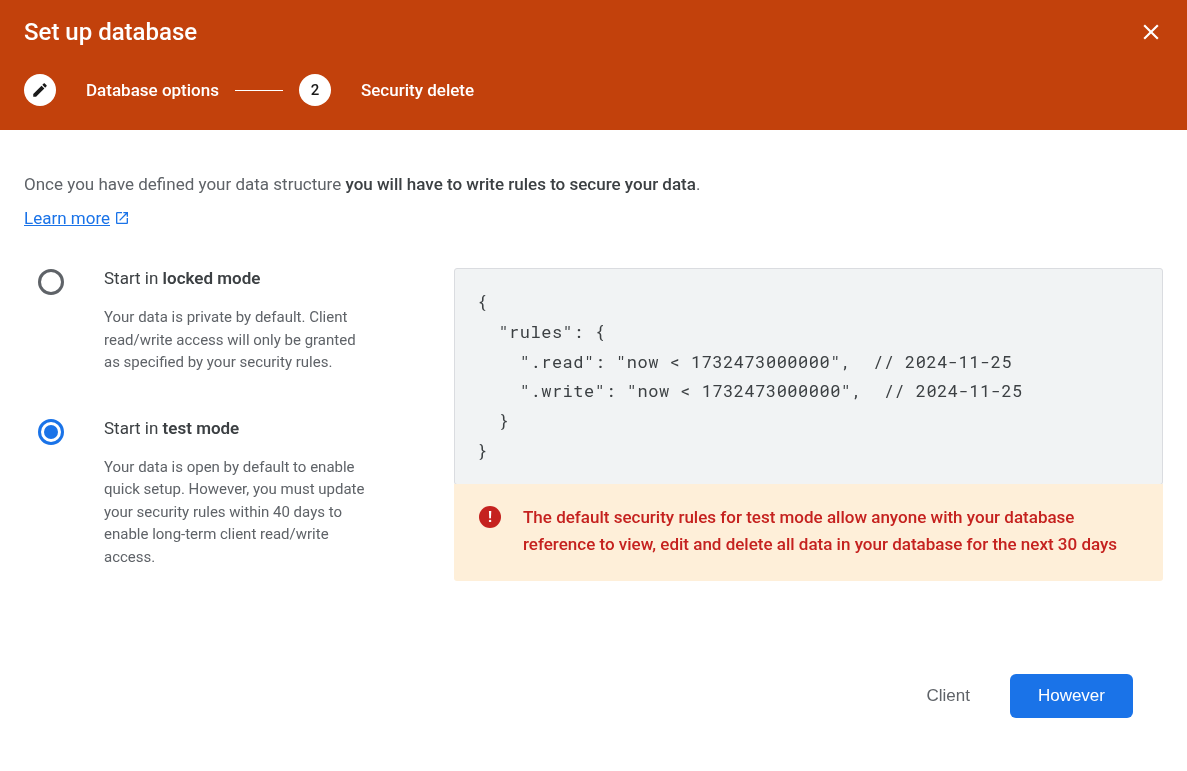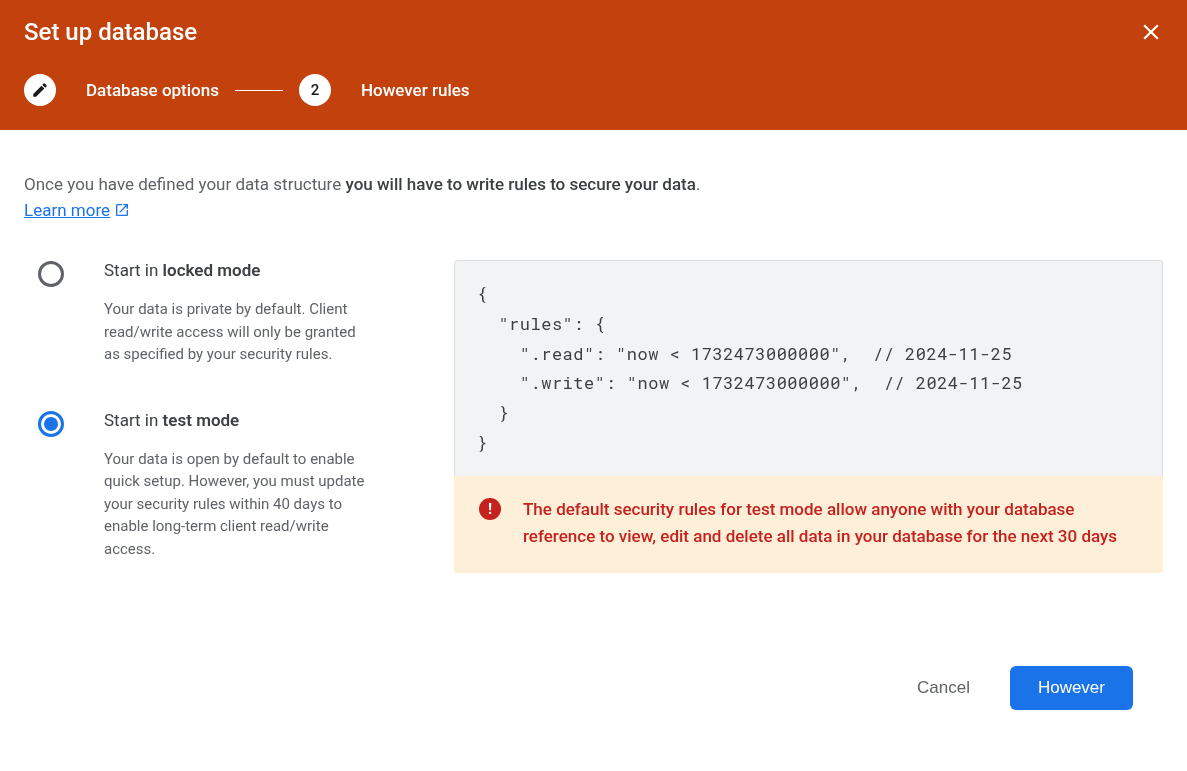--- a/index.html
+++ b/index.html
@@ -72,21 +72,21 @@
       width: 48px;
       height: 1px;
       background: #fff;
     }
     .content {
       padding: 44px 24px 24px 24px;
     }
     .intro-text {
       font-size: 17px;
       color: #5f6368;
-      margin-bottom: 6px;
+      margin-bottom: 14px;
     }
     .intro-text .bold-part {
       font-weight: 500;
       color: #3c4043;
     }
     .learn-more {
       color: #1a73e8;
       text-decoration: underline;
       font-size: 17px;
       display: inline-flex;
@@ -239,21 +239,21 @@
       <div class="step-circle">
         <svg viewBox="0 0 24 24" fill="#1a1a1a">
             <path d="M3 17.25V21h3.75L17.81 9.94l-3.75-3.75L3 17.25zM20.71 7.04c.39-.39.39-1.02 0-1.41l-2.34-2.34c-.39-.39-1.02-.39-1.41 0l-1.83 1.83 3.75 3.75 1.83-1.83z"></path>
           </svg>
       </div>
       <div class="step-label">Database options</div>
     </div>
     <div class="step-connector"></div>
     <div class="step">
       <div class="step-circle">2</div>
-      <div class="step-label">However rules</div>
+      <div class="step-label">Security delete</div>
     </div>
   </div>
 </div>
 
 <div class="content">
   <div class="intro-text">
     <span>Once you have defined your data structure </span><span class="bold-part">you will have to write rules to secure your data</span><span>.</span>
   </div>
   <a class="learn-more">
     <span>Learn more</span>
@@ -295,16 +295,16 @@
   }
 }</div>
       <div class="warning-box">
         <div class="warning-icon">!</div>
         <div class="warning-text">The default security rules for test mode allow anyone with your database reference to view, edit and delete all data in your database for the next 30 days</div>
       </div>
     </div>
   </div>
 
   <div class="footer">
-    <button class="btn btn-cancel">Cancel</button>
+    <button class="btn btn-cancel">Client</button>
     <button class="btn btn-enable">However</button>
   </div>
 </div>
 
 </body></html>

